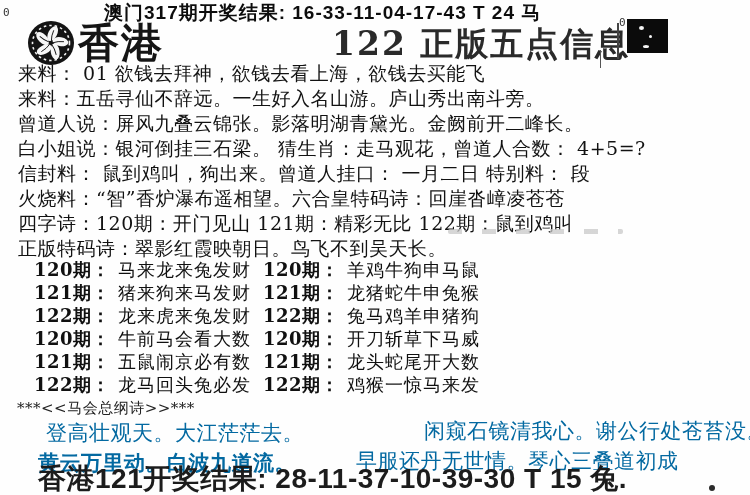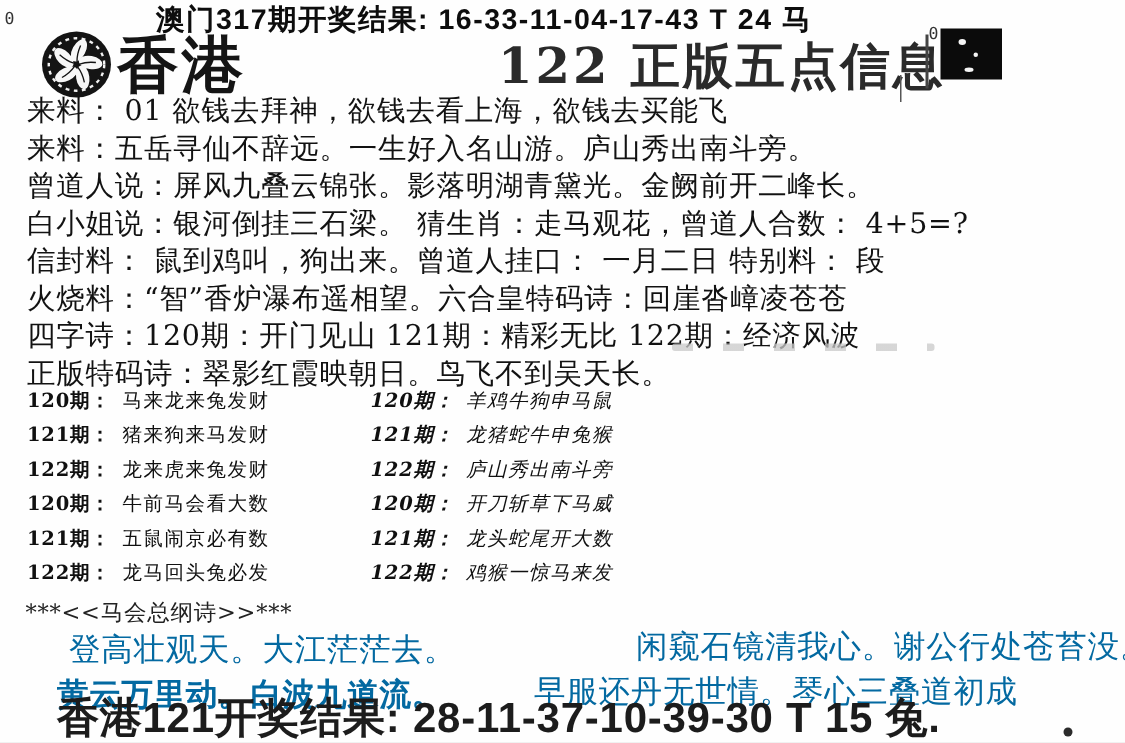--- a/index.html
+++ b/index.html
@@ -42,22 +42,22 @@
     height:25px; font-size:19px; color:#121212; white-space:nowrap;
     letter-spacing:0.5px;
   }
   .smudge {
     position:absolute; left:448px; top:229px; width:175px; height:5px;
     background:repeating-linear-gradient(90deg,#c9c9c9 0 14px,transparent 14px 34px);
     opacity:0.75; border-radius:2px;
   }
   .grid-col { position:absolute; top:258px; width:360px; }
   .col-left { left:18px; }
-  .col-right { left:247px;font-style:italic; }
-  .grid-row { height:23px; font-size:13px; white-space:nowrap; color:#101010; }
+  .col-right { left:247px; }
+  .grid-row { height:23px; font-size:18px; white-space:nowrap; color:#101010;margin-left:16px; }
   .grid-row .period { font-weight:bold; letter-spacing:0.5px; }
   .grid-row .rtext { margin-left:8px; letter-spacing:1px; }
   .poem-header {
     position:absolute; left:17px; top:399px; font-size:15px; color:#222;
     letter-spacing:0.5px; white-space:nowrap;
   }
   .poem { position:absolute; font-size:21px; color:#0369a1; white-space:nowrap; letter-spacing:0.5px; }
   .p1l { left:46px;  top:419px; }
   .p1r { left:424px; top:417px; }
   .p2l { left:38px;  top:449px;font-weight:bold; }
@@ -137,21 +137,21 @@
 
   <div class="tick"></div>
 
   <div class="info">
     <div class="info-line">来料：  01    欲钱去拜神，欲钱去看上海，欲钱去买能飞</div>
     <div class="info-line">来料：五岳寻仙不辞远。一生好入名山游。庐山秀出南斗旁。</div>
     <div class="info-line">曾道人说：屏风九叠云锦张。影落明湖青黛光。金阙前开二峰长。</div>
     <div class="info-line">白小姐说：银河倒挂三石梁。 猜生肖：走马观花，曾道人合数： 4+5=?</div>
     <div class="info-line">信封料： 鼠到鸡叫，狗出来。曾道人挂口： 一月二日  特别料：  段</div>
     <div class="info-line">火烧料：“智”香炉瀑布遥相望。六合皇特码诗：回崖沓嶂凌苍苍</div>
-    <div class="info-line">四字诗：120期：开门见山  121期：精彩无比  122期：经济风波</div>
+    <div class="info-line">四字诗：120期：开门见山  121期：精彩无比  122期：鼠到鸡叫</div>
     <div class="info-line">正版特码诗：翠影红霞映朝日。鸟飞不到吴天长。</div>
   </div>
 
   <div class="smudge"></div>
 
   <div class="grid-col col-left">
     <div class="grid-row">
       <span class="period">120期：</span><span class="rtext">马来龙来兔发财</span>
     </div>
     <div class="grid-row">
@@ -172,21 +172,21 @@
   </div>
 
   <div class="grid-col col-right">
     <div class="grid-row">
       <span class="period">120期：</span><span class="rtext">羊鸡牛狗申马鼠</span>
     </div>
     <div class="grid-row">
       <span class="period">121期：</span><span class="rtext">龙猪蛇牛申兔猴</span>
     </div>
     <div class="grid-row">
-      <span class="period">122期：</span><span class="rtext">庐山秀出南斗旁</span>
+      <span class="period">122期：</span><span class="rtext">兔马鸡羊申猪狗</span>
     </div>
     <div class="grid-row">
       <span class="period">120期：</span><span class="rtext">开刀斩草下马威</span>
     </div>
     <div class="grid-row">
       <span class="period">121期：</span><span class="rtext">龙头蛇尾开大数</span>
     </div>
     <div class="grid-row">
       <span class="period">122期：</span><span class="rtext">鸡猴一惊马来发</span>
     </div>

